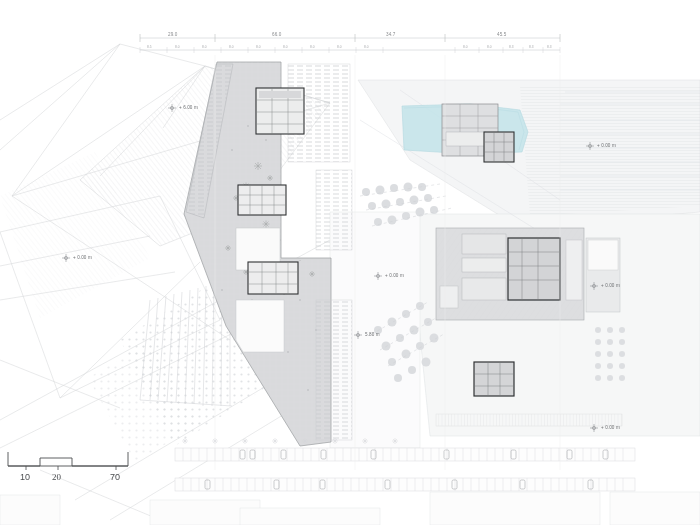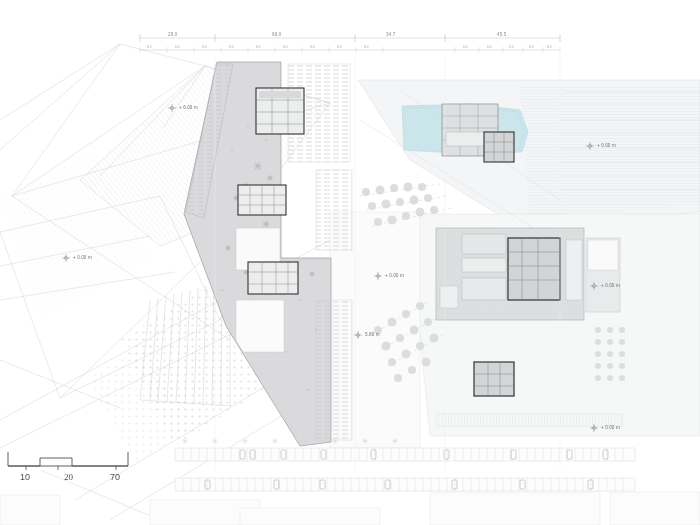--- a/index.html
+++ b/index.html
@@ -713,17 +713,17 @@
     <div class="lbl elev-label" style="left:73px; top:255px;">+ 0.00 m</div>
     <div class="lbl elev-label" style="left:385px; top:273px;">+ 0.00 m</div>
     <div class="lbl elev-label" style="left:365px; top:332px;">5.80 m</div>
     <div class="lbl elev-label" style="left:597px; top:143px;">+ 0.00 m</div>
     <div class="lbl elev-label" style="left:601px; top:283px;">+ 0.00 m</div>
     <div class="lbl elev-label" style="left:601px; top:425px;">+ 0.00 m</div>
   </div>
 
   <div>
     <div class="lbl scale-label" style="left:20px; top:472px;">10</div>
-    <div class="lbl scale-label" style="left:64px; top:472px;font-family:Liberation Serif, serif;">20</div>
+    <div class="lbl scale-label" style="left:52px; top:472px;font-family:Liberation Serif, serif;">20</div>
     <div class="lbl scale-label" style="left:110px; top:472px;">70</div>
   </div>
 
 </div>
 
 </body></html>

